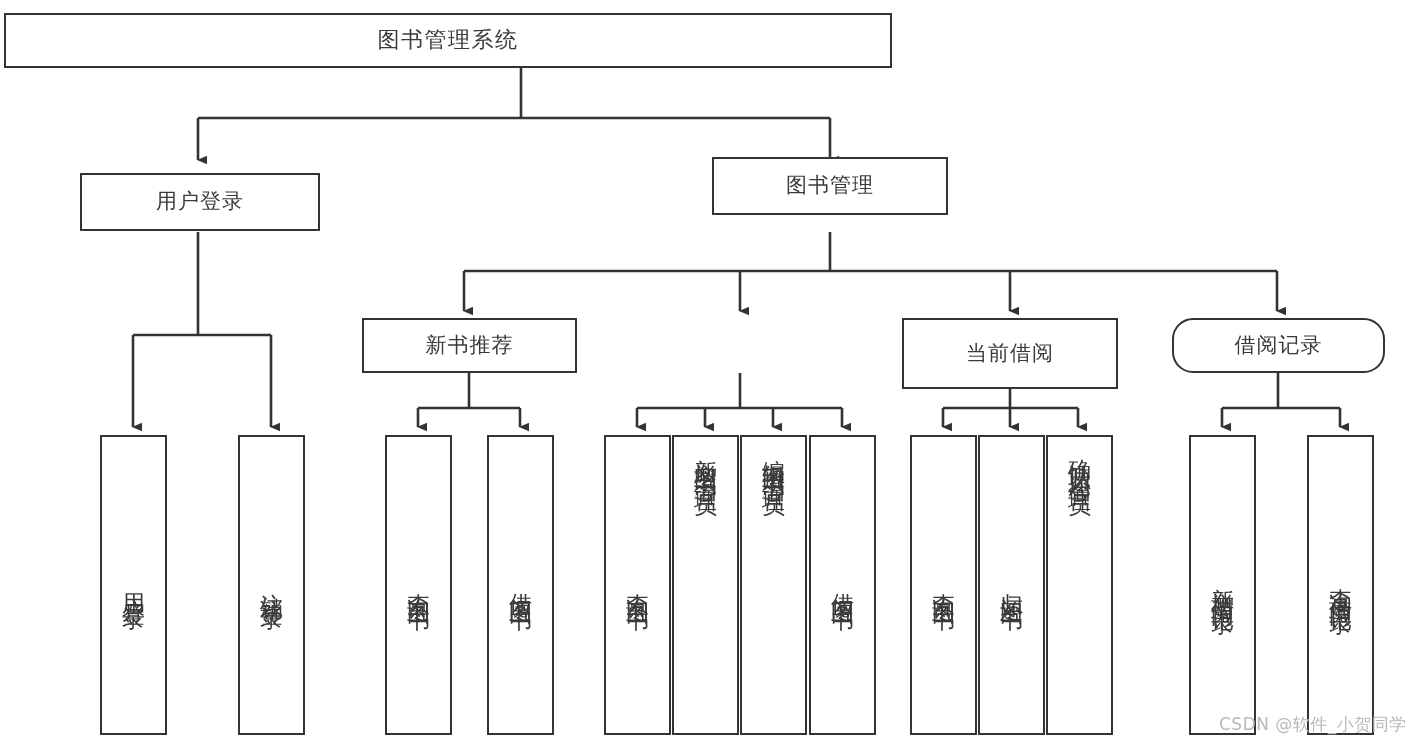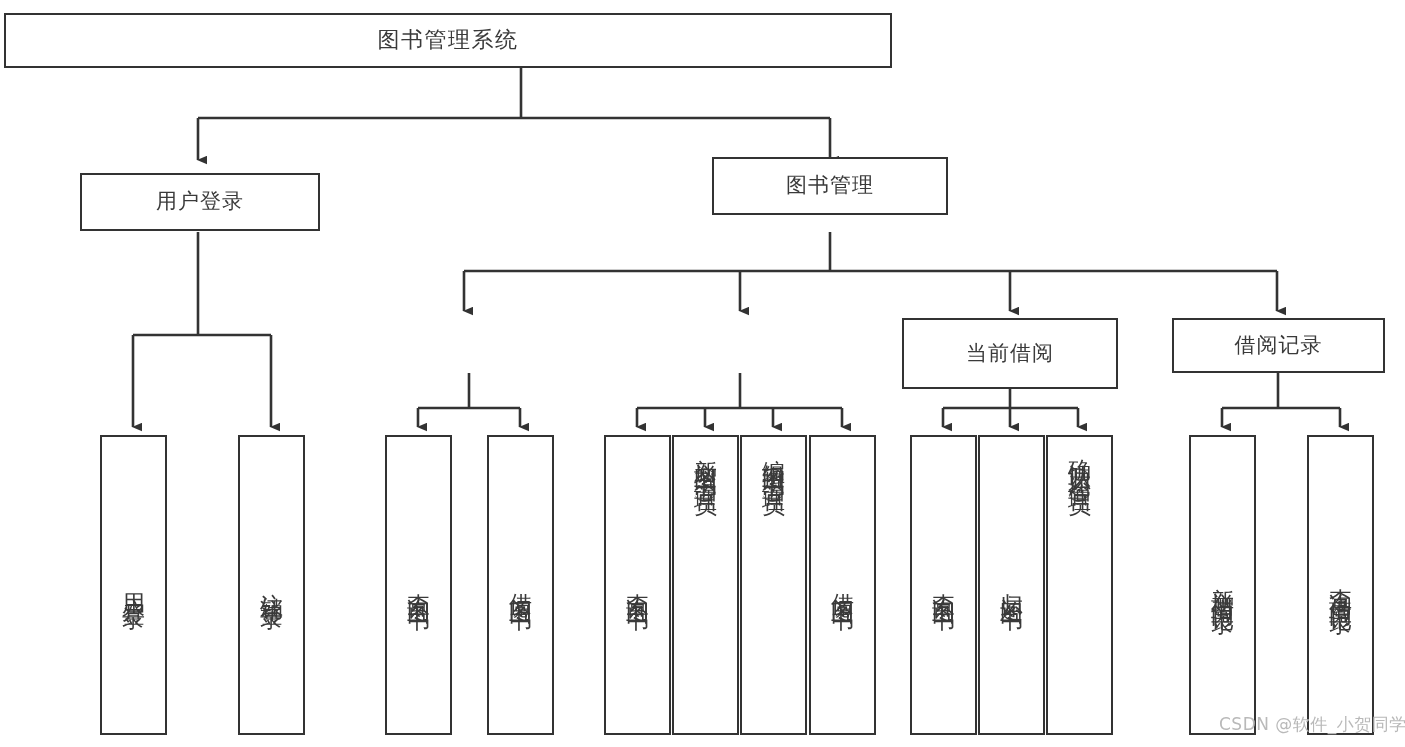--- a/index.html
+++ b/index.html
@@ -141,24 +141,27 @@
     <span class="node-label">图书管理系统</span>
   </div>
 
   <div class="node horizontal" style="left:80px; top:173px; width:240px; height:58px;">
     <span class="node-label">用户登录</span>
   </div>
   <div class="node horizontal" style="left:712px; top:157px; width:236px; height:58px;">
     <span class="node-label">图书管理</span>
   </div>
 
+  <div class="node horizontal" style="left:362px; top:318px; width:215px; height:55px;">
+    <span class="node-label">新书推荐</span>
+  </div>
   <div class="node horizontal" style="left:902px; top:318px; width:216px; height:71px;">
     <span class="node-label">当前借阅</span>
   </div>
-  <div class="node horizontal" style="left:1172px; top:318px; width:213px; height:55px;">
+  <div class="node horizontal" style="left:1172px; top:318px; width:213px; height:55px;border-radius:21px;">
     <span class="node-label">借阅记录</span>
   </div>
 
   <div class="node vertical centered" style="left:100px; top:435px; width:67px; height:300px;">
     <span class="node-label">用户登录</span>
   </div>
   <div class="node vertical centered" style="left:238px; top:435px; width:67px; height:300px;">
     <span class="node-label">注销登录</span>
   </div>
 

